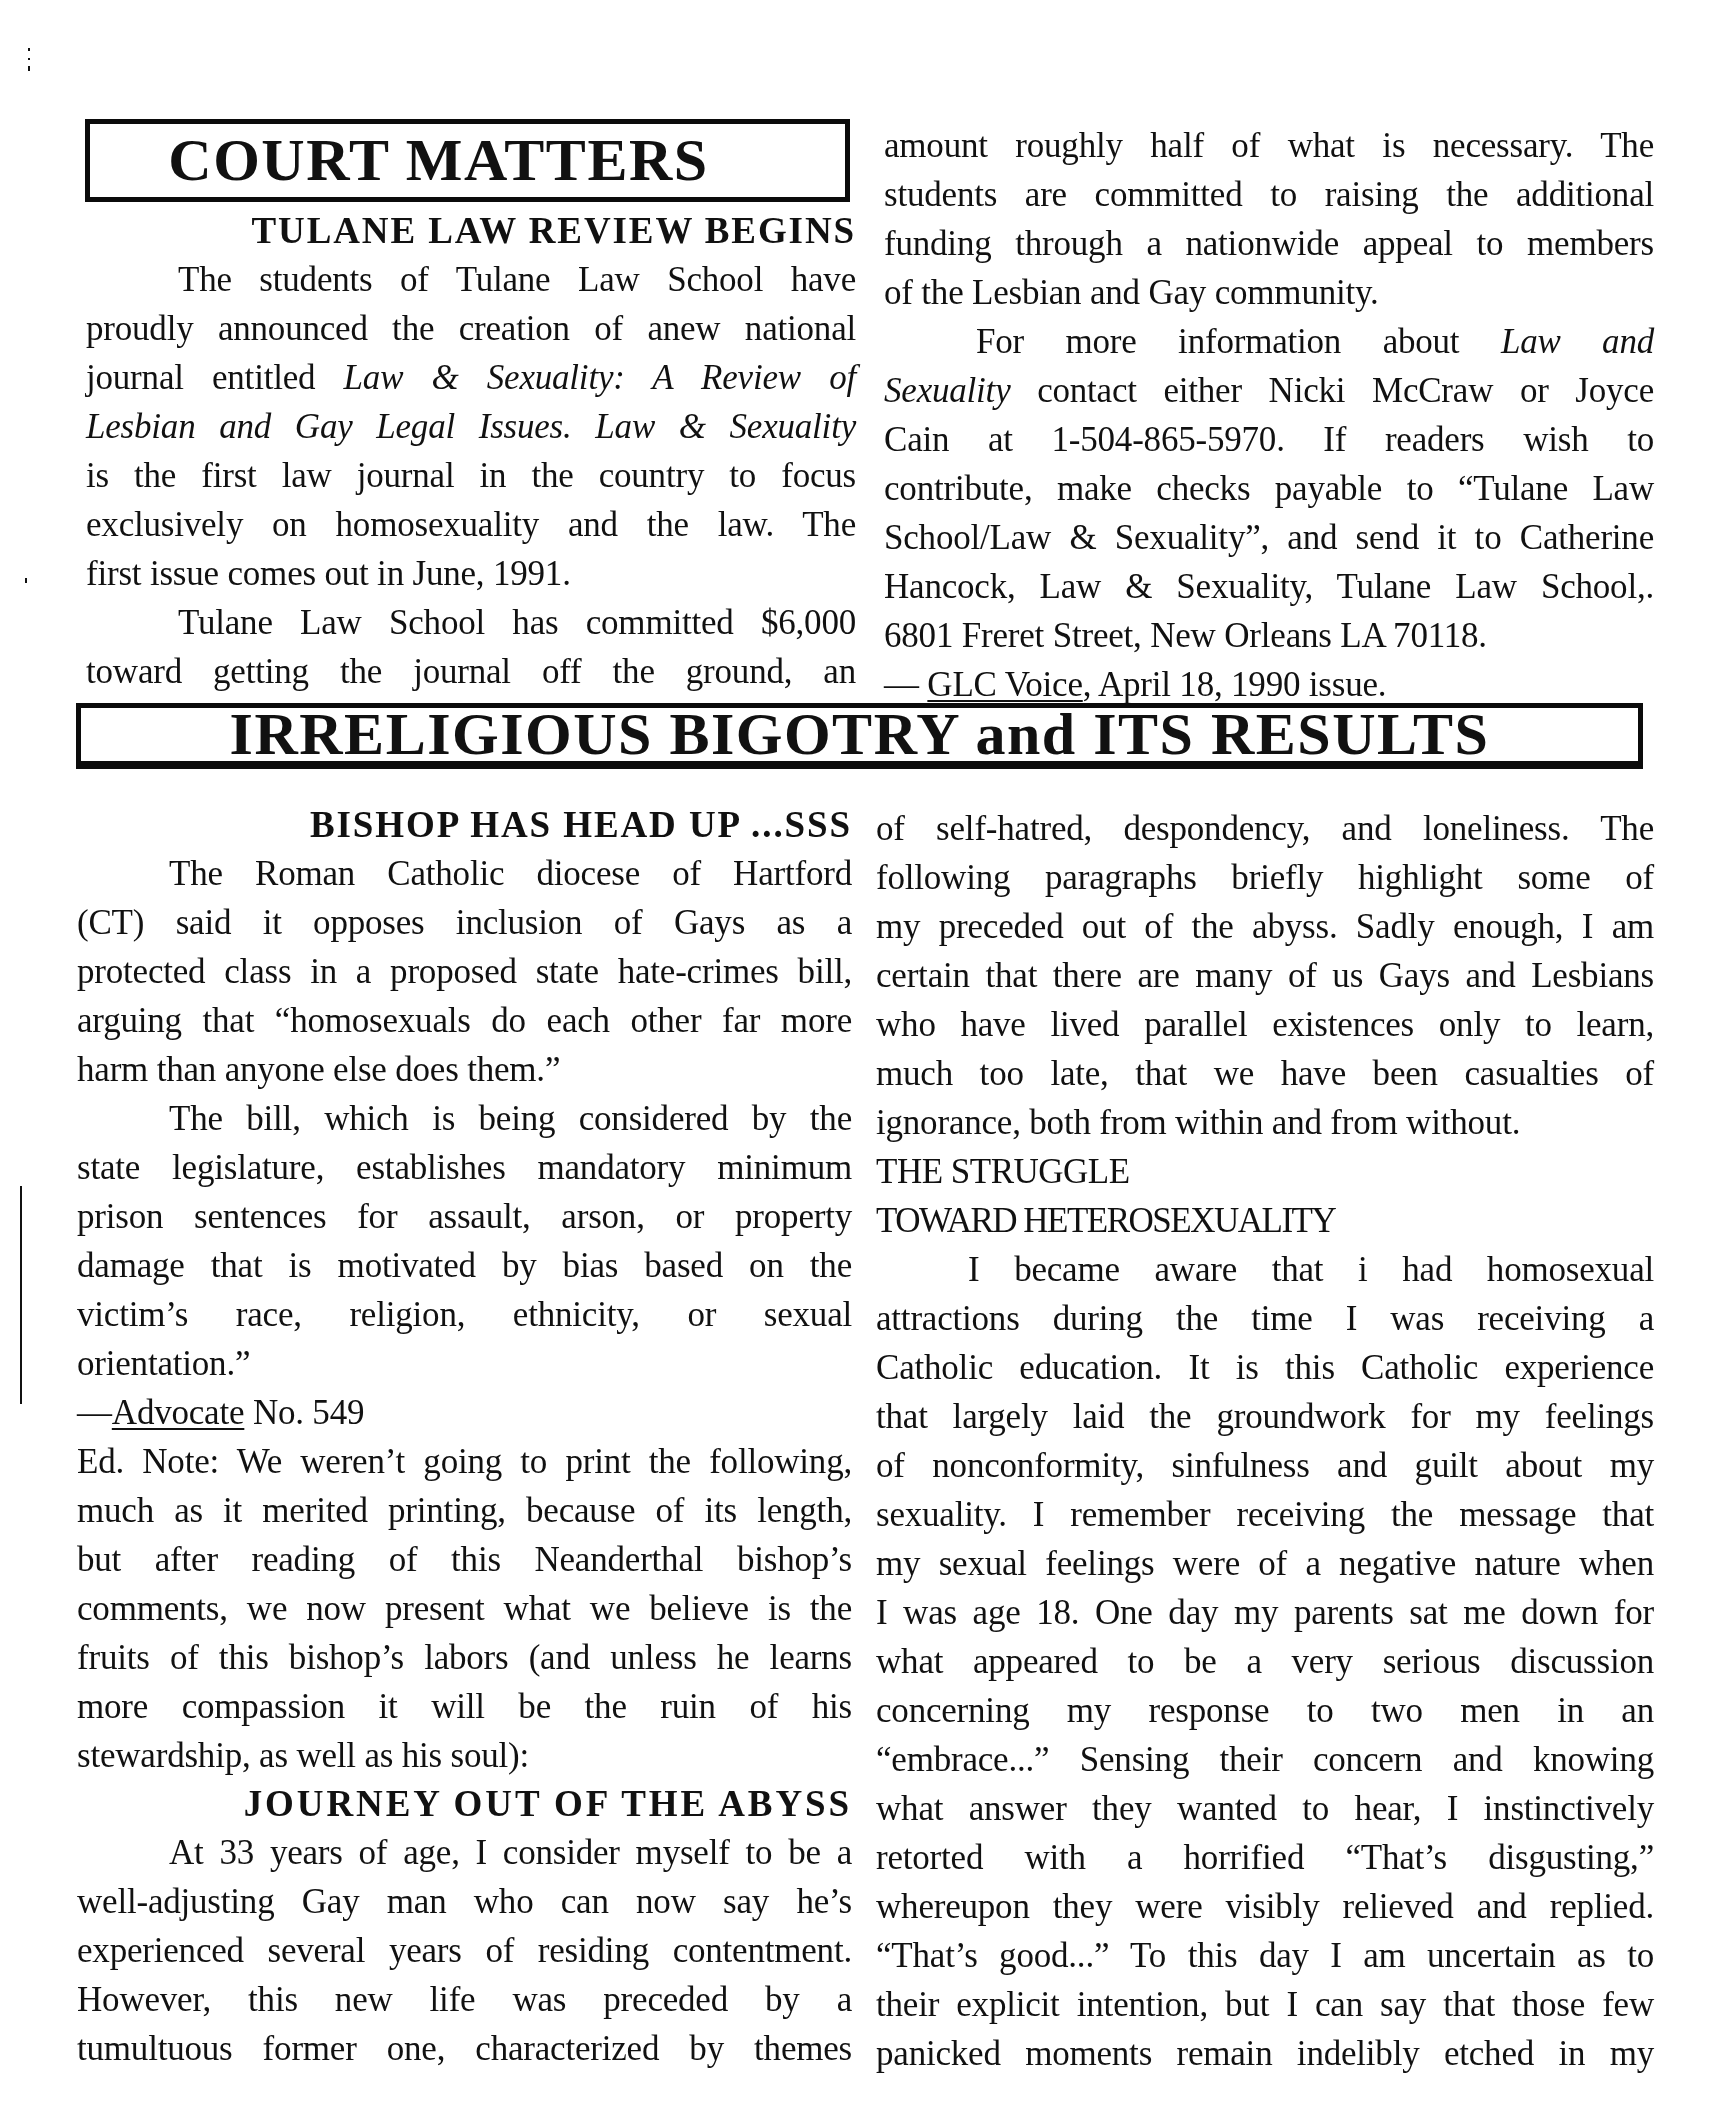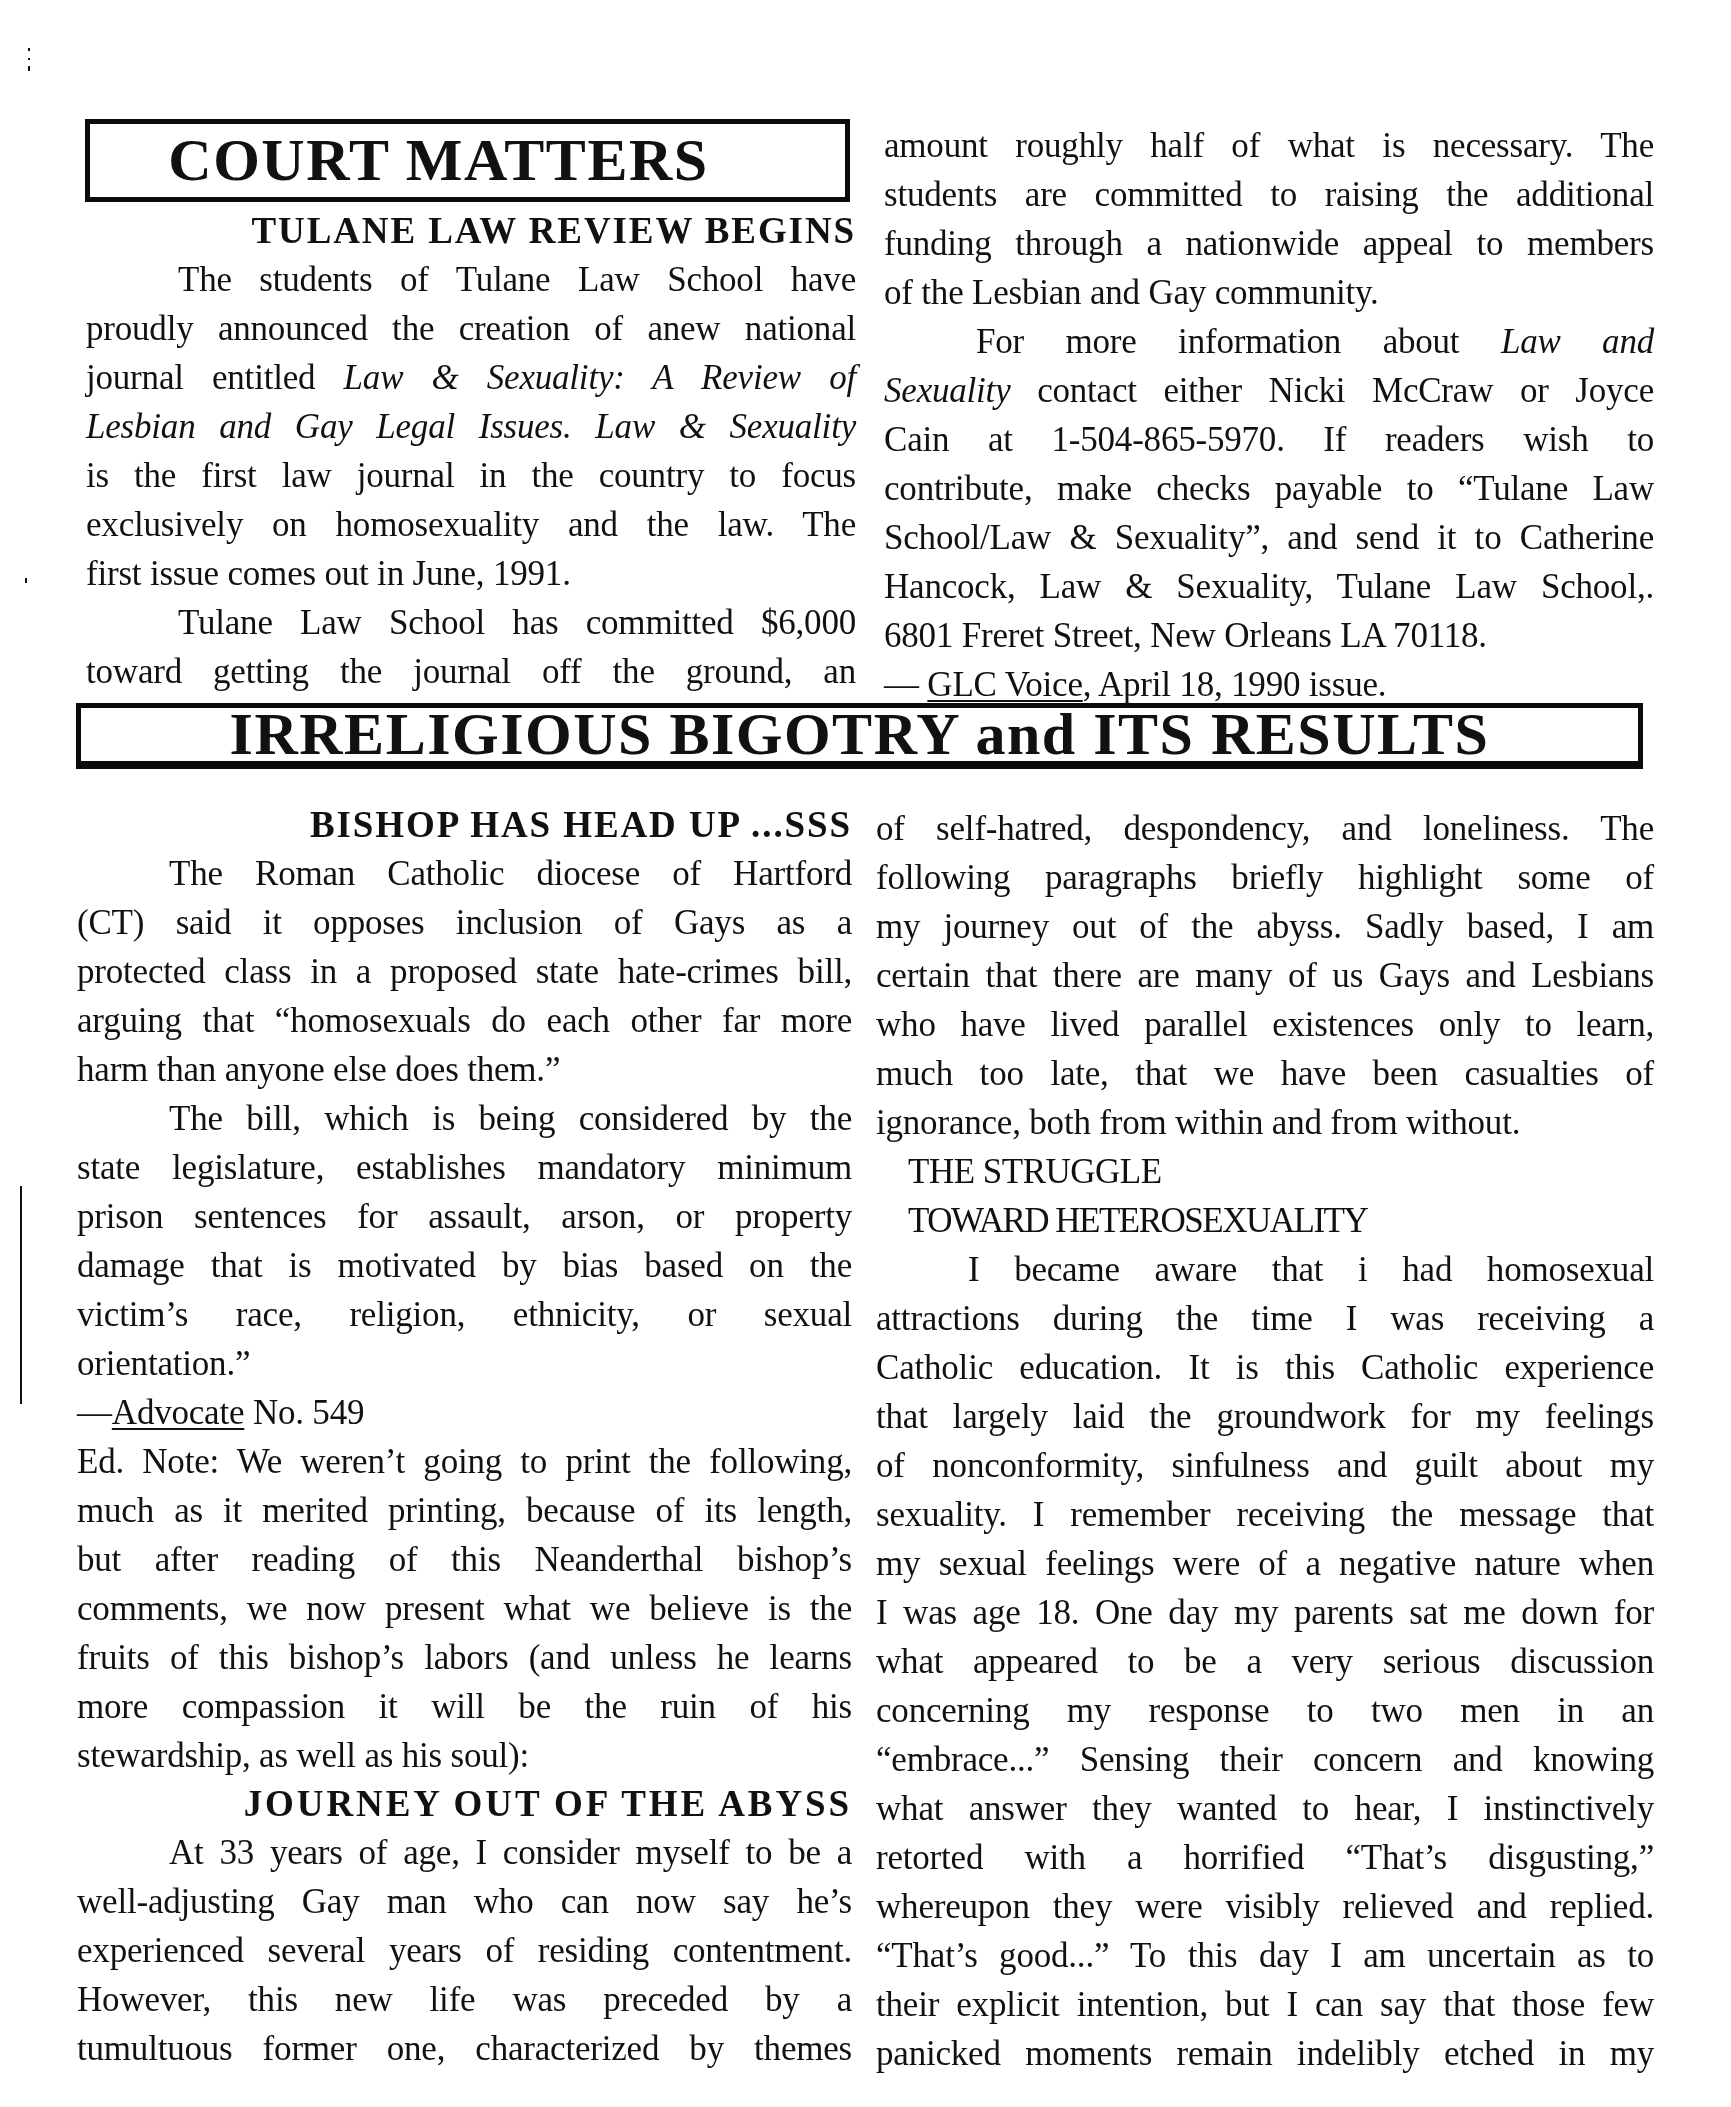--- a/index.html
+++ b/index.html
@@ -15,21 +15,21 @@
     font-size: 35px;
     line-height: 49px;
     text-align: justify;
     letter-spacing: -0.2px;
   }
   .indent { text-indent: 92px; }
   .kicker {
     font-weight: bold; font-size: 37px; letter-spacing: 1.9px;
     line-height: 48px; text-align: right; white-space: nowrap;
   }
-  .plainhead { font-size: 35px; line-height: 49px; text-align: left; white-space: nowrap; letter-spacing: -0.5px; margin-left: 32px; }
+  .plainhead { font-size: 35px; line-height: 49px; text-align: left; white-space: nowrap; letter-spacing: -0.5px; }
   .u { text-decoration: underline; text-decoration-thickness: 2.4px; text-underline-offset: 3.9px; }
   em { font-style: italic; }
 
   .box {
     position: absolute; border: 5.8px solid #0b0b0b; box-sizing: border-box;
     display: flex; align-items: center; justify-content: center;
     font-weight: bold; white-space: nowrap;
   }
   .box-court { left: 85px; top: 119px; width: 765px; height: 83px; font-size: 60px; letter-spacing: 1.5px; padding-right: 58px; }
   .box-irr { left: 76px; top: 703px; width: 1567px; height: 66px; font-size: 60px; letter-spacing: 1.5px; border-bottom-width: 8.7px; }
@@ -111,21 +111,21 @@
     <span class="line" style="padding-left:92px;">At 33 years of age, I consider myself to be a</span>
     <span class="line">well-adjusting Gay man who can now say he’s</span>
     <span class="line">experienced several years of residing contentment.</span>
     <span class="line">However, this new life was preceded by a</span>
     <span class="line">tumultuous former one, characterized by themes</span>
   </div>
 
   <div class="col" style="left:876px; top:804px; width:778px;">
     <span class="line">of self-hatred, despondency, and loneliness. The</span>
     <span class="line">following paragraphs briefly highlight some of</span>
-    <span class="line">my journey out of the abyss. Sadly based, I am</span>
+    <span class="line">my preceded out of the abyss. Sadly enough, I am</span>
     <span class="line">certain that there are many of us Gays and Lesbians</span>
     <span class="line">who have lived parallel existences only to learn,</span>
     <span class="line">much too late, that we have been casualties of</span>
     <span class="line last">ignorance, both from within and from without.</span>
     <div class="plainhead">THE STRUGGLE</div>
     <div class="plainhead" style="letter-spacing:-1.5px;">TOWARD HETEROSEXUALITY</div>
     <span class="line" style="padding-left:92px;">I became aware that i had homosexual</span>
     <span class="line">attractions  during the time I was receiving a</span>
     <span class="line">Catholic education. It is this Catholic experience</span>
     <span class="line">that largely laid the groundwork for my feelings</span>

